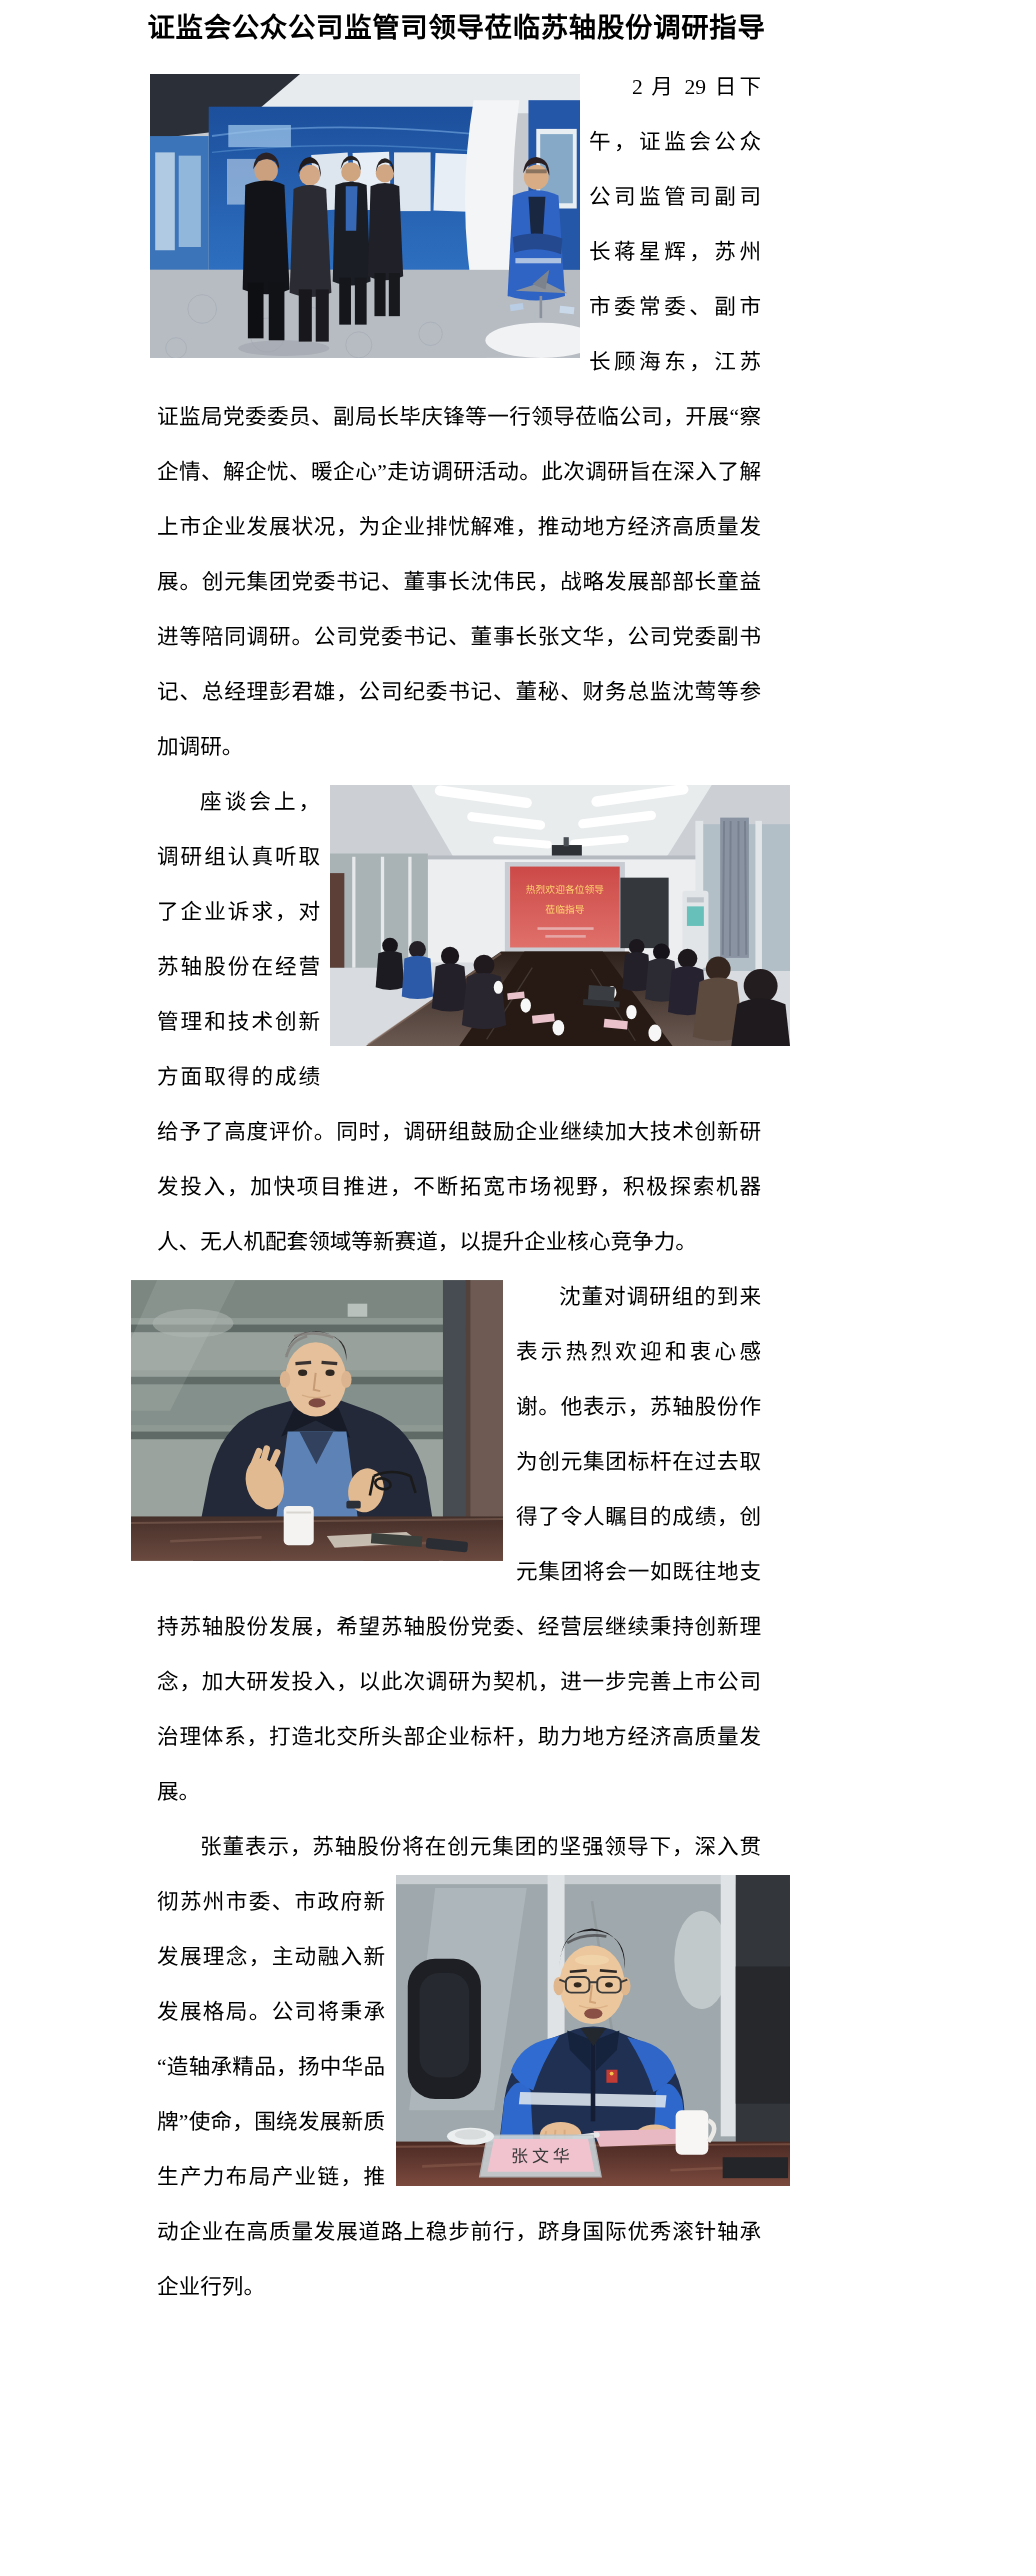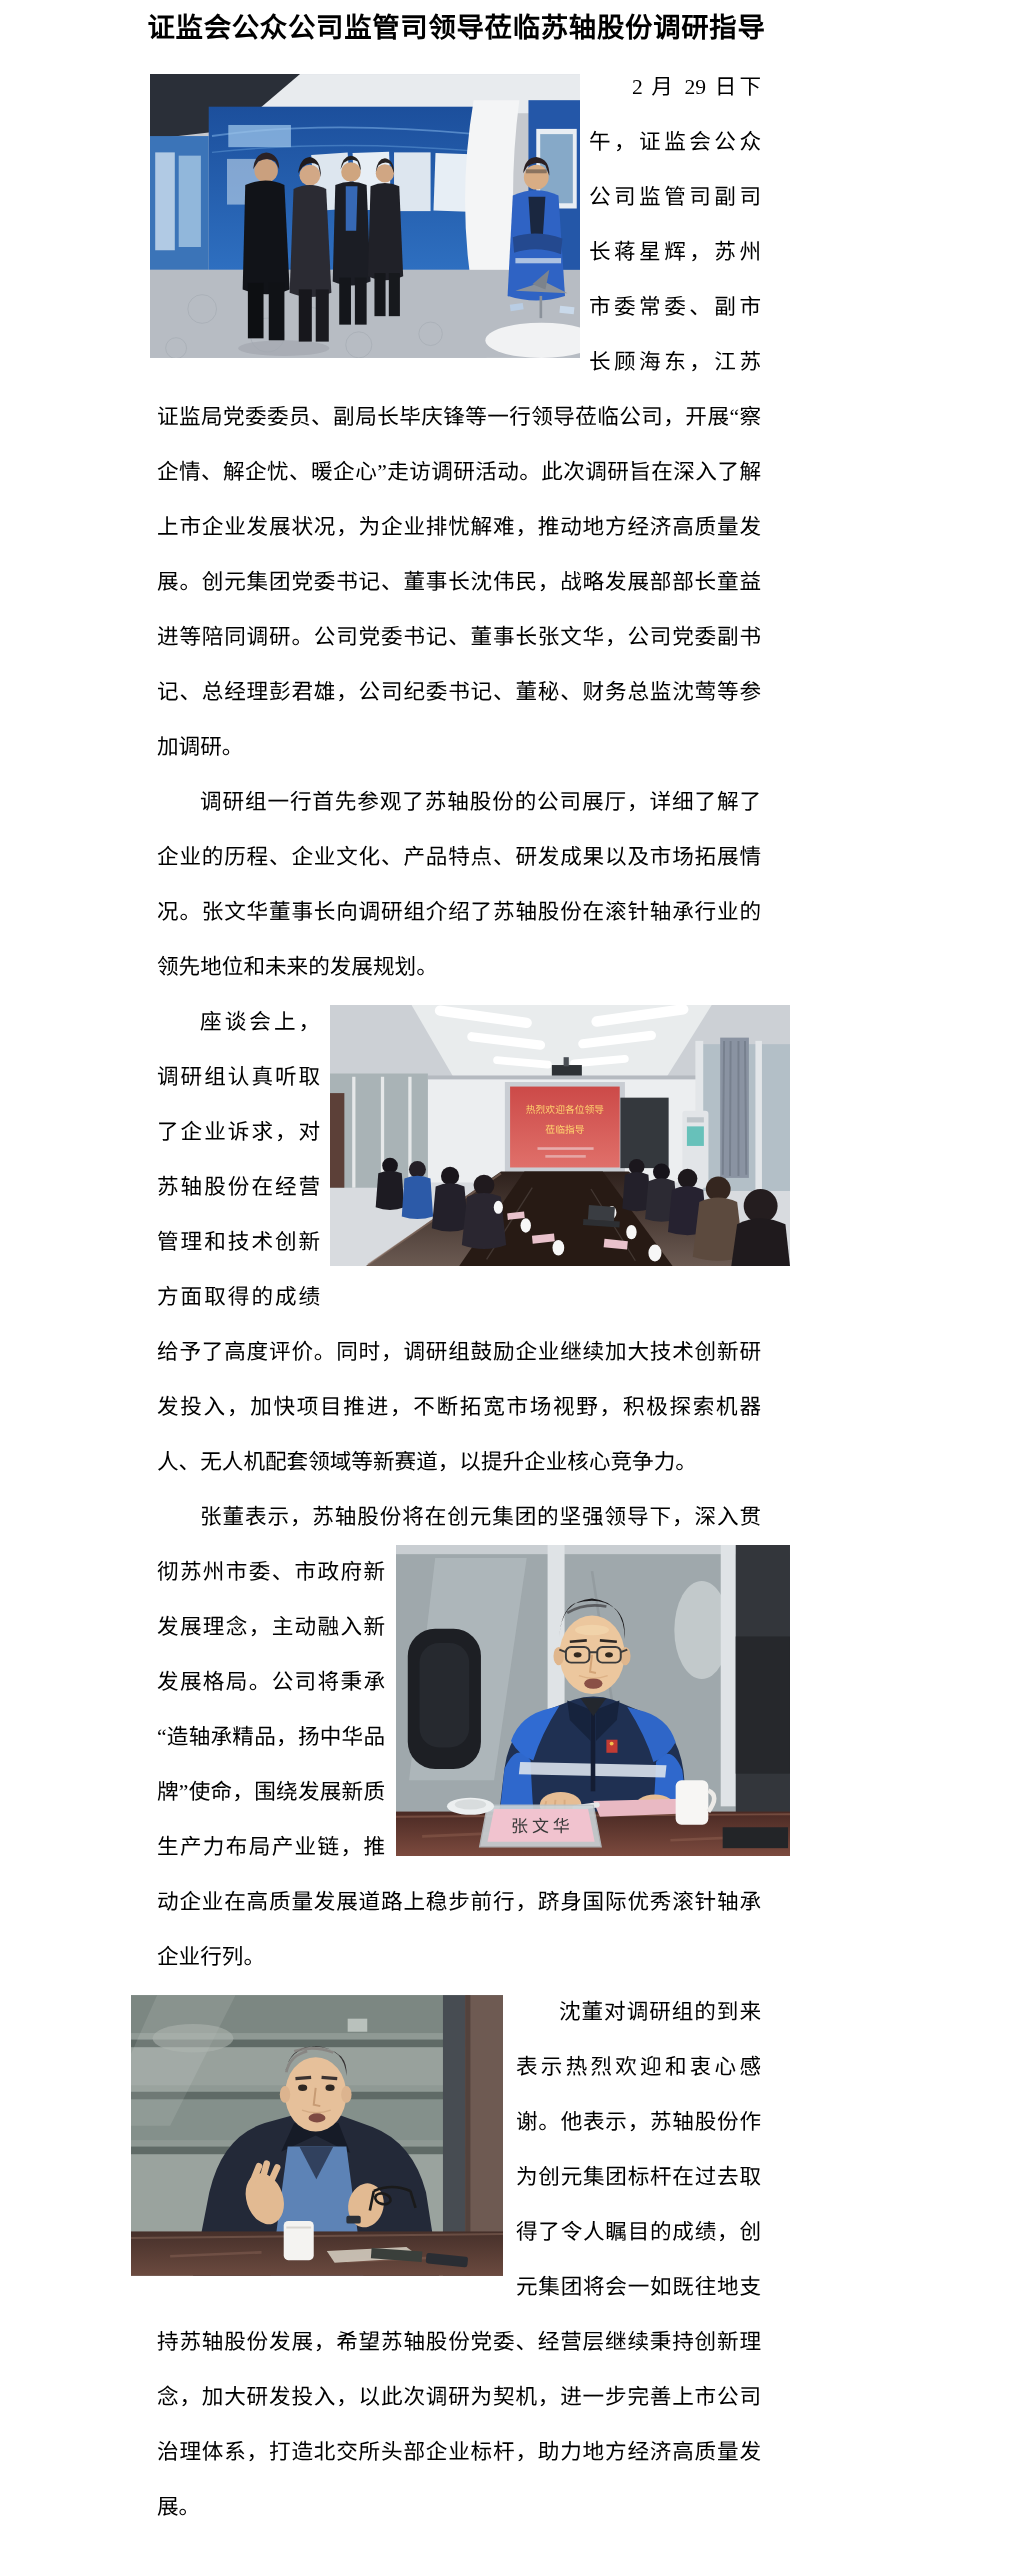--- a/index.html
+++ b/index.html
@@ -119,23 +119,20 @@
           <rect x="552" y="352" width="20" height="10" fill="#b9cde4" transform="rotate(-8 562 357)"></rect>
           <rect x="628" y="356" width="22" height="11" fill="#c9d9ea" transform="rotate(6 639 361)"></rect>
           <rect x="597" y="340" width="4" height="34" fill="#8b929b"></rect>
           <polygon points="560,332 640,336 604,318" fill="#8b929b"></polygon>
           <polygon points="586,322 612,300 606,330" fill="#7c838c"></polygon>
         </svg>
       </span>
       <span>2 月 29 日下午，证监会公众公司监管司副司长蒋星辉，苏州市委常委、副市长顾海东，江苏证监局党委委员、副局长毕庆锋等一行领导莅临公司，开展“察企情、解企忧、暖企心”走访调研活动。此次调研旨在深入了解上市企业发展状况，为企业排忧解难，推动地方经济高质量发展。创元集团党委书记、董事长沈伟民，战略发展部部长童益进等陪同调研。公司党委书记、董事长张文华，公司党委副书记、总经理彭君雄，公司纪委书记、董秘、财务总监沈莺等参加调研。</span>
     </p>
 
-    <p>
-      <span>调研组一行首先参观了苏轴股份的公司展厅，详细了解了企业的历程、企业文化、产品特点、研发成果以及市场拓展情况。张文华董事长向调研组介绍了苏轴股份在滚针轴承行业的领先地位和未来的发展规划。</span>
-    </p>
 
     <p>
       <span class="ph ph-2">
         <svg width="460" height="261" viewBox="0 0 705 400">
           <defs>
             <linearGradient id="g2" x1="0" y1="0" x2="0" y2="1">
               <stop offset="0" stop-color="#cc4a48"></stop>
                 <stop offset="1" stop-color="#e0706a"></stop>
             </linearGradient>
             <linearGradient id="g3" x1="0" y1="1" x2="0" y2="0">
@@ -227,96 +224,20 @@
             <rect x="420" y="360" width="36" height="13" transform="rotate(6 438 366)"></rect>
             <rect x="272" y="318" width="26" height="10" transform="rotate(-6 285 323)"></rect>
           </g>
           <rect x="388" y="330" width="56" height="9" fill="#2d2f33" transform="rotate(4 416 334)"></rect>
           <rect x="396" y="308" width="40" height="22" fill="#3a3d42" transform="rotate(4 416 319)"></rect>
         </svg>
       </span>
       <span>座谈会上，调研组认真听取了企业诉求，对苏轴股份在经营管理和技术创新方面取得的成绩给予了高度评价。同时，调研组鼓励企业继续加大技术创新研发投入，加快项目推进，不断拓宽市场视野，积极探索机器人、无人机配套领域等新赛道，以提升企业核心竞争力。</span>
     </p>
 
-
-    <p>
-      <span>张董表示，苏轴股份将在创元集团的坚强领导下，深入贯彻苏州</span><span class="ph ph-4">
-        <svg width="394" height="311" viewBox="0 0 603 476">
-          <defs>
-            <linearGradient id="g5" x1="0" y1="0" x2="0" y2="1">
-              <stop offset="0" stop-color="#4a2a24"></stop>
-                <stop offset="1" stop-color="#7c4a3e"></stop>
-            </linearGradient>
-          </defs>
-          <rect width="603" height="476" fill="#9fa8ac"></rect>
-          <rect x="0" y="0" width="603" height="14" fill="#c9ced2"></rect>
-          <polygon points="60,20 200,20 150,360 20,360" fill="#b8c0c3" opacity="0.6"></polygon>
-          <ellipse cx="468" cy="130" rx="42" ry="75" fill="#cdd4d6" opacity="0.75"></ellipse>
-          <path d="M300,40 L340,300" stroke="#8d9599" stroke-width="4" opacity="0.6"></path>
-          <rect x="232" y="0" width="26" height="400" fill="#dfe3e6"></rect>
-          <rect x="497" y="0" width="23" height="400" fill="#dfe3e6"></rect>
-          <rect x="520" y="0" width="83" height="476" fill="#33363b"></rect>
-          <rect x="520" y="140" width="83" height="210" fill="#26282c"></rect>
-
-          <rect x="18" y="128" width="112" height="215" rx="42" fill="#1d1f24"></rect>
-          <rect x="36" y="150" width="76" height="160" rx="30" fill="#26292f"></rect>
-
-          <path d="M150,476 L166,342 Q176,272 232,252 L272,237 Q302,227 332,237 L374,254 Q430,274 440,346 L452,476 Z" fill="#1f3052"></path>
-          <path d="M166,342 Q160,400 152,476 L216,476 Q208,392 206,330 Q186,300 166,342 Z" fill="#2f68cc"></path>
-          <path d="M438,344 Q446,402 452,476 L388,476 Q396,392 398,332 Q420,302 438,344 Z" fill="#2f68cc"></path>
-          <path d="M176,300 Q190,260 236,250 L250,246 Q222,290 210,330 Q188,322 176,300 Z" fill="#306bd2"></path>
-          <path d="M428,302 Q416,262 370,252 L354,248 Q382,292 394,332 Q416,324 428,302 Z" fill="#2f66c8"></path>
-          <polygon points="190,332 414,337 412,356 188,351" fill="#d9e2ec" opacity="0.9"></polygon>
-          <rect x="298" y="252" width="7" height="125" fill="#141d33"></rect>
-          <polygon points="262,238 298,252 298,300 266,268" fill="#16233d"></polygon>
-          <polygon points="342,238 306,252 306,300 338,268" fill="#16233d"></polygon>
-          <polygon points="282,234 322,234 302,262" fill="#23272e"></polygon>
-          <rect x="322" y="298" width="17" height="20" fill="#c23b34"></rect>
-          <circle cx="330" cy="304" r="3" fill="#f2c14e"></circle>
-
-          <ellipse cx="300" cy="168" rx="50" ry="60" fill="#ecc79e"></ellipse>
-          <ellipse cx="249" cy="170" rx="8" ry="14" fill="#e0b68c"></ellipse>
-          <ellipse cx="351" cy="170" rx="8" ry="14" fill="#e0b68c"></ellipse>
-          <path d="M250,142 Q252,86 300,82 Q350,88 350,144 Q352,112 336,98 Q312,78 272,90 Q252,102 250,142 Z" fill="#1b1a1c"></path>
-          <path d="M262,104 Q288,88 322,94" stroke="#4a4a4e" stroke-width="4" fill="none" opacity="0.8"></path>
-          <ellipse cx="300" cy="130" rx="26" ry="8" fill="#f6dcb4" opacity="0.55"></ellipse>
-          <g fill="none" stroke="#3a3a3a" stroke-width="3">
-            <rect x="260" y="156" width="36" height="24" rx="8"></rect>
-            <rect x="308" y="156" width="36" height="24" rx="8"></rect>
-            <path d="M296,164 L308,164 M260,164 L250,160 M344,164 L354,160"></path>
-          </g>
-          <ellipse cx="278" cy="168" rx="6" ry="4" fill="#33291f"></ellipse>
-          <ellipse cx="326" cy="168" rx="6" ry="4" fill="#33291f"></ellipse>
-          <path d="M266,148 L292,146 M312,146 L338,148" stroke="#2e2824" stroke-width="4"></path>
-          <path d="M300,168 L297,194 L306,196" stroke="#d3a477" stroke-width="3" fill="none"></path>
-          <ellipse cx="302" cy="212" rx="14" ry="8" fill="#8a5046"></ellipse>
-          <path d="M280,200 Q302,208 324,200" stroke="#d3a477" stroke-width="2" fill="none" opacity="0.6"></path>
-
-          <ellipse cx="252" cy="398" rx="32" ry="20" fill="#e6bd94"></ellipse>
-          <ellipse cx="396" cy="402" rx="32" ry="20" fill="#e6bd94"></ellipse>
-          <path d="M230,392 L226,408 M244,390 L242,410 M258,390 L258,410 M382,394 L378,412 M396,392 L396,414 M410,394 L412,412" stroke="#d3a477" stroke-width="3" opacity="0.7"></path>
-
-          <rect x="0" y="408" width="603" height="68" fill="url(#g5)"></rect>
-          <path d="M0,416 L603,412" stroke="#9a6a58" stroke-width="3" opacity="0.5"></path>
-          <path d="M40,446 L180,440 M420,452 L560,446" stroke="#a97863" stroke-width="4" opacity="0.3"></path>
-          <polygon points="302,392 452,388 462,410 312,416" fill="#e9b9c3"></polygon>
-          <rect x="270" y="396" width="42" height="8" rx="4" fill="#e8e8ea" transform="rotate(-8 291 400)"></rect>
-
-          <polygon points="140,398 302,398 314,462 128,462" fill="#ccd4d8" opacity="0.9" stroke="#b8c0c4" stroke-width="2"></polygon>
-          <polygon points="150,404 294,404 304,454 140,454" fill="#f1c3cf"></polygon>
-          <text class="svgtext" x="224" y="440" text-anchor="middle" font-size="26" fill="#3a3a3a" letter-spacing="6">张文华</text>
-
-          <rect x="428" y="360" width="50" height="68" rx="9" fill="#f7f6f4"></rect>
-          <path d="M478,376 Q496,384 478,408" stroke="#eceae7" stroke-width="7" fill="none"></path>
-          <ellipse cx="114" cy="400" rx="36" ry="13" fill="#eceff0"></ellipse>
-          <ellipse cx="114" cy="397" rx="24" ry="8" fill="#d8dcdd"></ellipse>
-          <rect x="500" y="432" width="100" height="32" fill="#232528"></rect>
-        </svg>
-      </span><span>市委、市政府新发展理念，主动融入新发展格局。公司将秉承“造轴承精品，扬中华品牌”使命，围绕发展新质生产力布局产业链，推动企业在高质量发展道路上稳步前行，跻身国际优秀滚针轴承企业行列。</span>
-    </p>
 
     <p>
       <span class="ph ph-3">
         <svg width="372" height="281" viewBox="0 0 570 430">
           <defs>
             <linearGradient id="g4" x1="0" y1="0" x2="0" y2="1">
               <stop offset="0" stop-color="#46302a"></stop>
                 <stop offset="1" stop-color="#6b4a3f"></stop>
             </linearGradient>
           </defs>
@@ -366,16 +287,92 @@
           <rect x="234" y="346" width="46" height="60" rx="7" fill="#f4f3f1"></rect>
           <path d="M238,356 L276,356" stroke="#d8d5d0" stroke-width="3"></path>
           <polygon points="300,392 422,386 444,402 312,410" fill="#d8d2c6" opacity="0.85"></polygon>
           <rect x="452" y="398" width="64" height="16" rx="4" fill="#2a2d33" transform="rotate(6 484 406)"></rect>
           <rect x="368" y="390" width="78" height="16" fill="#3a3f3b" transform="rotate(4 407 398)"></rect>
         </svg>
       </span>
       <span>沈董对调研组的到来表示热烈欢迎和衷心感谢。他表示，苏轴股份作为创元集团标杆在过去取得了令人瞩目的成绩，创元集团将会一如既往地支持苏轴股份发展，希望苏轴股份党委、经营层继续秉持创新理念，加大研发投入，以此次调研为契机，进一步完善上市公司治理体系，打造北交所头部企业标杆，助力地方经济高质量发展。</span>
     </p>
 
+    <p>
+      <span>张董表示，苏轴股份将在创元集团的坚强领导下，深入贯彻苏州</span><span class="ph ph-4">
+        <svg width="394" height="311" viewBox="0 0 603 476">
+          <defs>
+            <linearGradient id="g5" x1="0" y1="0" x2="0" y2="1">
+              <stop offset="0" stop-color="#4a2a24"></stop>
+                <stop offset="1" stop-color="#7c4a3e"></stop>
+            </linearGradient>
+          </defs>
+          <rect width="603" height="476" fill="#9fa8ac"></rect>
+          <rect x="0" y="0" width="603" height="14" fill="#c9ced2"></rect>
+          <polygon points="60,20 200,20 150,360 20,360" fill="#b8c0c3" opacity="0.6"></polygon>
+          <ellipse cx="468" cy="130" rx="42" ry="75" fill="#cdd4d6" opacity="0.75"></ellipse>
+          <path d="M300,40 L340,300" stroke="#8d9599" stroke-width="4" opacity="0.6"></path>
+          <rect x="232" y="0" width="26" height="400" fill="#dfe3e6"></rect>
+          <rect x="497" y="0" width="23" height="400" fill="#dfe3e6"></rect>
+          <rect x="520" y="0" width="83" height="476" fill="#33363b"></rect>
+          <rect x="520" y="140" width="83" height="210" fill="#26282c"></rect>
+
+          <rect x="18" y="128" width="112" height="215" rx="42" fill="#1d1f24"></rect>
+          <rect x="36" y="150" width="76" height="160" rx="30" fill="#26292f"></rect>
+
+          <path d="M150,476 L166,342 Q176,272 232,252 L272,237 Q302,227 332,237 L374,254 Q430,274 440,346 L452,476 Z" fill="#1f3052"></path>
+          <path d="M166,342 Q160,400 152,476 L216,476 Q208,392 206,330 Q186,300 166,342 Z" fill="#2f68cc"></path>
+          <path d="M438,344 Q446,402 452,476 L388,476 Q396,392 398,332 Q420,302 438,344 Z" fill="#2f68cc"></path>
+          <path d="M176,300 Q190,260 236,250 L250,246 Q222,290 210,330 Q188,322 176,300 Z" fill="#306bd2"></path>
+          <path d="M428,302 Q416,262 370,252 L354,248 Q382,292 394,332 Q416,324 428,302 Z" fill="#2f66c8"></path>
+          <polygon points="190,332 414,337 412,356 188,351" fill="#d9e2ec" opacity="0.9"></polygon>
+          <rect x="298" y="252" width="7" height="125" fill="#141d33"></rect>
+          <polygon points="262,238 298,252 298,300 266,268" fill="#16233d"></polygon>
+          <polygon points="342,238 306,252 306,300 338,268" fill="#16233d"></polygon>
+          <polygon points="282,234 322,234 302,262" fill="#23272e"></polygon>
+          <rect x="322" y="298" width="17" height="20" fill="#c23b34"></rect>
+          <circle cx="330" cy="304" r="3" fill="#f2c14e"></circle>
+
+          <ellipse cx="300" cy="168" rx="50" ry="60" fill="#ecc79e"></ellipse>
+          <ellipse cx="249" cy="170" rx="8" ry="14" fill="#e0b68c"></ellipse>
+          <ellipse cx="351" cy="170" rx="8" ry="14" fill="#e0b68c"></ellipse>
+          <path d="M250,142 Q252,86 300,82 Q350,88 350,144 Q352,112 336,98 Q312,78 272,90 Q252,102 250,142 Z" fill="#1b1a1c"></path>
+          <path d="M262,104 Q288,88 322,94" stroke="#4a4a4e" stroke-width="4" fill="none" opacity="0.8"></path>
+          <ellipse cx="300" cy="130" rx="26" ry="8" fill="#f6dcb4" opacity="0.55"></ellipse>
+          <g fill="none" stroke="#3a3a3a" stroke-width="3">
+            <rect x="260" y="156" width="36" height="24" rx="8"></rect>
+            <rect x="308" y="156" width="36" height="24" rx="8"></rect>
+            <path d="M296,164 L308,164 M260,164 L250,160 M344,164 L354,160"></path>
+          </g>
+          <ellipse cx="278" cy="168" rx="6" ry="4" fill="#33291f"></ellipse>
+          <ellipse cx="326" cy="168" rx="6" ry="4" fill="#33291f"></ellipse>
+          <path d="M266,148 L292,146 M312,146 L338,148" stroke="#2e2824" stroke-width="4"></path>
+          <path d="M300,168 L297,194 L306,196" stroke="#d3a477" stroke-width="3" fill="none"></path>
+          <ellipse cx="302" cy="212" rx="14" ry="8" fill="#8a5046"></ellipse>
+          <path d="M280,200 Q302,208 324,200" stroke="#d3a477" stroke-width="2" fill="none" opacity="0.6"></path>
+
+          <ellipse cx="252" cy="398" rx="32" ry="20" fill="#e6bd94"></ellipse>
+          <ellipse cx="396" cy="402" rx="32" ry="20" fill="#e6bd94"></ellipse>
+          <path d="M230,392 L226,408 M244,390 L242,410 M258,390 L258,410 M382,394 L378,412 M396,392 L396,414 M410,394 L412,412" stroke="#d3a477" stroke-width="3" opacity="0.7"></path>
+
+          <rect x="0" y="408" width="603" height="68" fill="url(#g5)"></rect>
+          <path d="M0,416 L603,412" stroke="#9a6a58" stroke-width="3" opacity="0.5"></path>
+          <path d="M40,446 L180,440 M420,452 L560,446" stroke="#a97863" stroke-width="4" opacity="0.3"></path>
+          <polygon points="302,392 452,388 462,410 312,416" fill="#e9b9c3"></polygon>
+          <rect x="270" y="396" width="42" height="8" rx="4" fill="#e8e8ea" transform="rotate(-8 291 400)"></rect>
+
+          <polygon points="140,398 302,398 314,462 128,462" fill="#ccd4d8" opacity="0.9" stroke="#b8c0c4" stroke-width="2"></polygon>
+          <polygon points="150,404 294,404 304,454 140,454" fill="#f1c3cf"></polygon>
+          <text class="svgtext" x="224" y="440" text-anchor="middle" font-size="26" fill="#3a3a3a" letter-spacing="6">张文华</text>
+
+          <rect x="428" y="360" width="50" height="68" rx="9" fill="#f7f6f4"></rect>
+          <path d="M478,376 Q496,384 478,408" stroke="#eceae7" stroke-width="7" fill="none"></path>
+          <ellipse cx="114" cy="400" rx="36" ry="13" fill="#eceff0"></ellipse>
+          <ellipse cx="114" cy="397" rx="24" ry="8" fill="#d8dcdd"></ellipse>
+          <rect x="500" y="432" width="100" height="32" fill="#232528"></rect>
+        </svg>
+      </span><span>市委、市政府新发展理念，主动融入新发展格局。公司将秉承“造轴承精品，扬中华品牌”使命，围绕发展新质生产力布局产业链，推动企业在高质量发展道路上稳步前行，跻身国际优秀滚针轴承企业行列。</span>
+    </p>
+
 
   </div>
 </div>
 
 
 </body></html>

